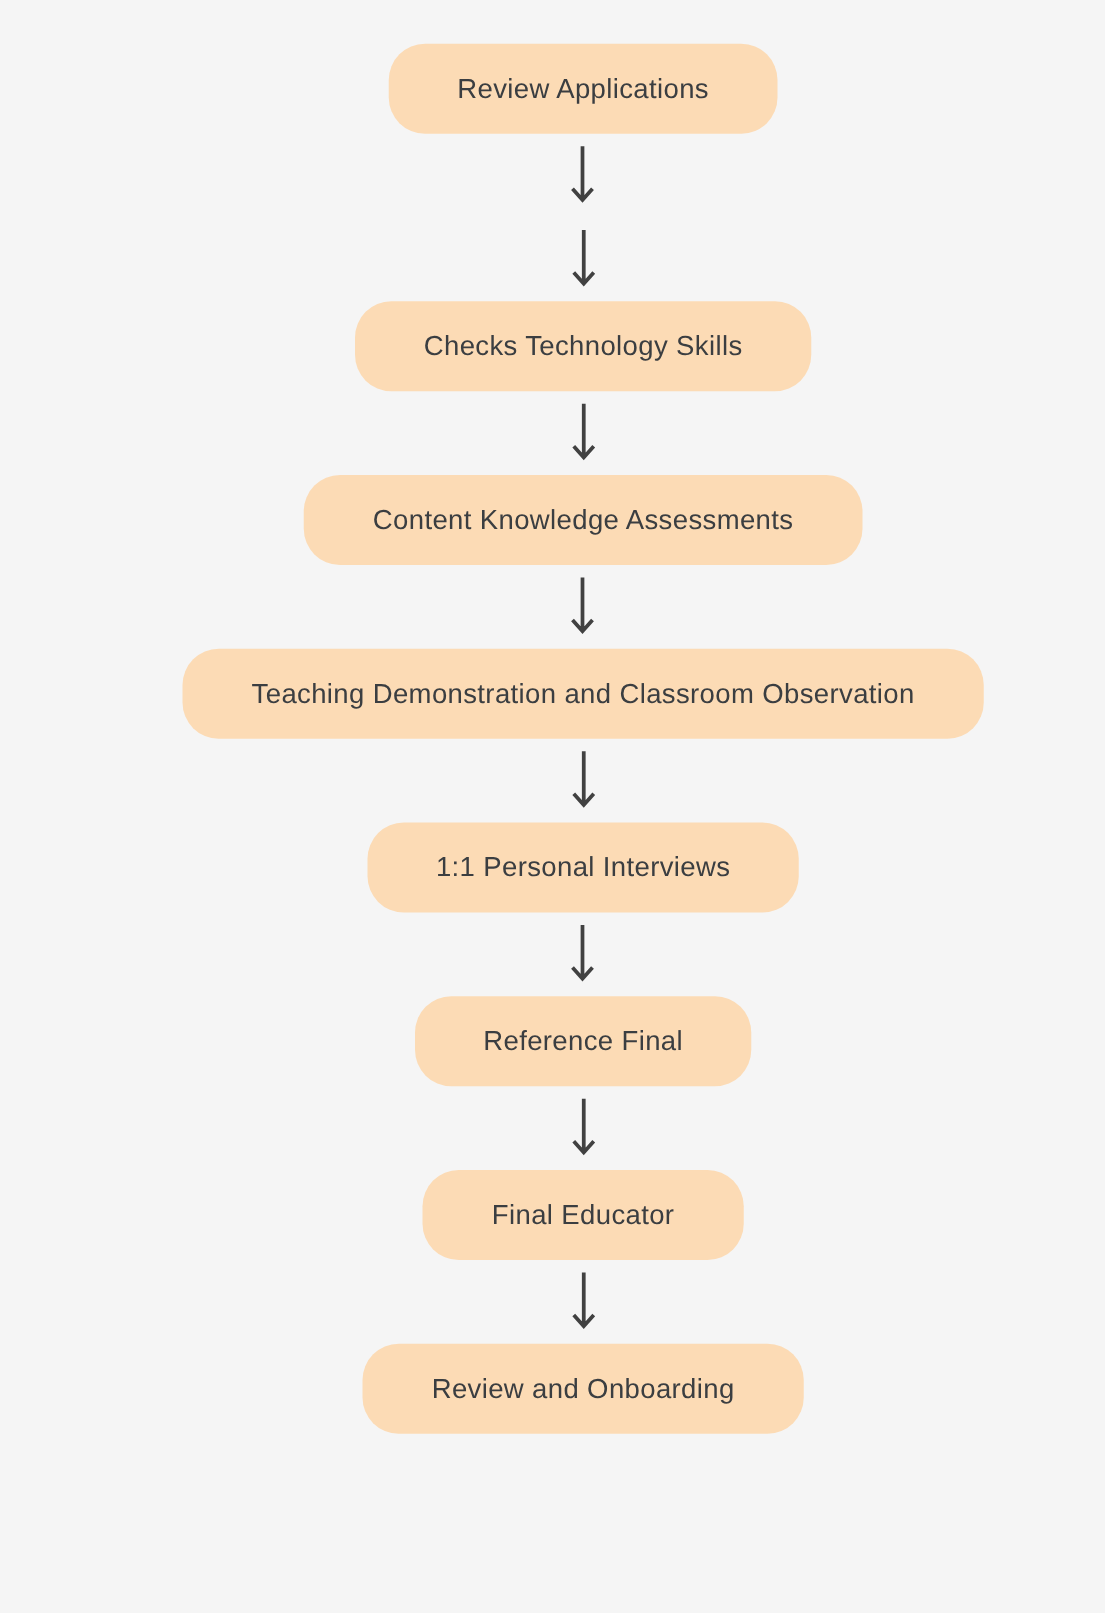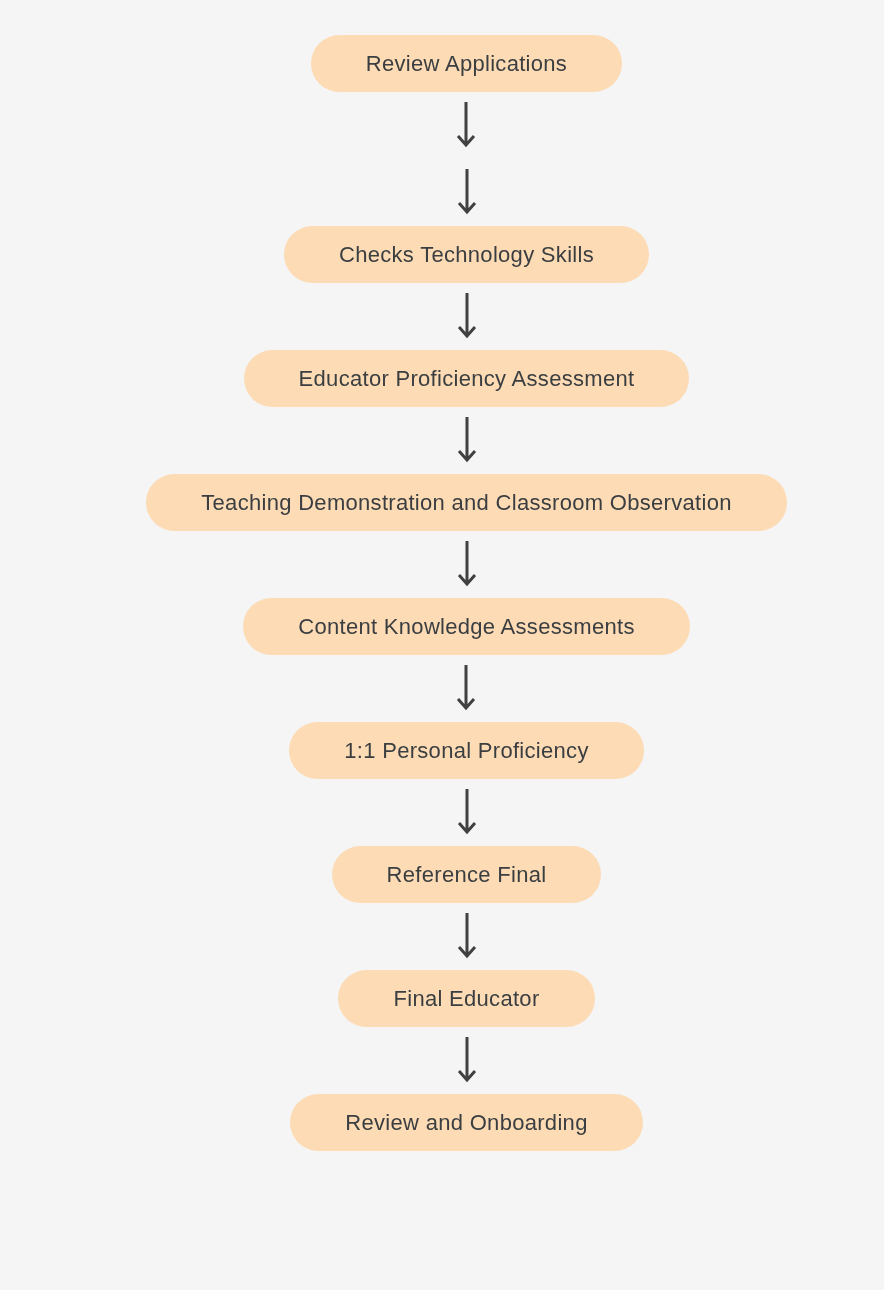--- a/index.html
+++ b/index.html
@@ -27,21 +27,21 @@
     display:flex;
     flex-direction:column;
     align-items:center;
   }
   .step{
     display:flex;
     flex-direction:column;
     align-items:center;
   }
   .node{
-    height:57px;
+    height:72px;
     padding:0 55px;
     border-radius:29px;
     background:var(--node-fill);
     display:flex;
     align-items:center;
     justify-content:center;
     white-space:nowrap;
   }
   .node-label{
     font-size:22px;
@@ -76,50 +76,42 @@
 
   <div class="step">
     <div class="node">
       <span class="node-label">Checks Technology Skills</span>
     </div>
     <svg class="arrow" viewBox="0 0 26 67" xmlns="http://www.w3.org/2000/svg" style="color: rgb(65, 65, 65);">
       <path d="M13 10 V51 M5 44 L13 53 L21 44" fill="none" stroke="currentColor" stroke-width="3" stroke-linecap="butt" stroke-linejoin="miter"></path>
     </svg>
   </div>
 
+
   <div class="step">
     <div class="node">
-      <span class="node-label">Educator Proficiency Assessment</span>
+      <span class="node-label">Content Knowledge Assessments</span>
     </div>
     <svg class="arrow" viewBox="0 0 26 67" xmlns="http://www.w3.org/2000/svg" style="color: rgb(65, 65, 65);">
       <path d="M13 10 V51 M5 44 L13 53 L21 44" fill="none" stroke="currentColor" stroke-width="3" stroke-linecap="butt" stroke-linejoin="miter"></path>
     </svg>
   </div>
 
   <div class="step">
     <div class="node">
       <span class="node-label">Teaching Demonstration and Classroom Observation</span>
     </div>
     <svg class="arrow" viewBox="0 0 26 67" xmlns="http://www.w3.org/2000/svg" style="color: rgb(65, 65, 65);">
       <path d="M13 10 V51 M5 44 L13 53 L21 44" fill="none" stroke="currentColor" stroke-width="3" stroke-linecap="butt" stroke-linejoin="miter"></path>
     </svg>
   </div>
 
   <div class="step">
     <div class="node">
-      <span class="node-label">Content Knowledge Assessments</span>
-    </div>
-    <svg class="arrow" viewBox="0 0 26 67" xmlns="http://www.w3.org/2000/svg" style="color: rgb(65, 65, 65);">
-      <path d="M13 10 V51 M5 44 L13 53 L21 44" fill="none" stroke="currentColor" stroke-width="3" stroke-linecap="butt" stroke-linejoin="miter"></path>
-    </svg>
-  </div>
-
-  <div class="step">
-    <div class="node">
-      <span class="node-label">1:1 Personal Proficiency</span>
+      <span class="node-label">1:1 Personal Interviews</span>
     </div>
     <svg class="arrow" viewBox="0 0 26 67" xmlns="http://www.w3.org/2000/svg" style="color: rgb(65, 65, 65);">
       <path d="M13 10 V51 M5 44 L13 53 L21 44" fill="none" stroke="currentColor" stroke-width="3" stroke-linecap="butt" stroke-linejoin="miter"></path>
     </svg>
   </div>
 
   <div class="step">
     <div class="node">
       <span class="node-label">Reference Final</span>
     </div>

